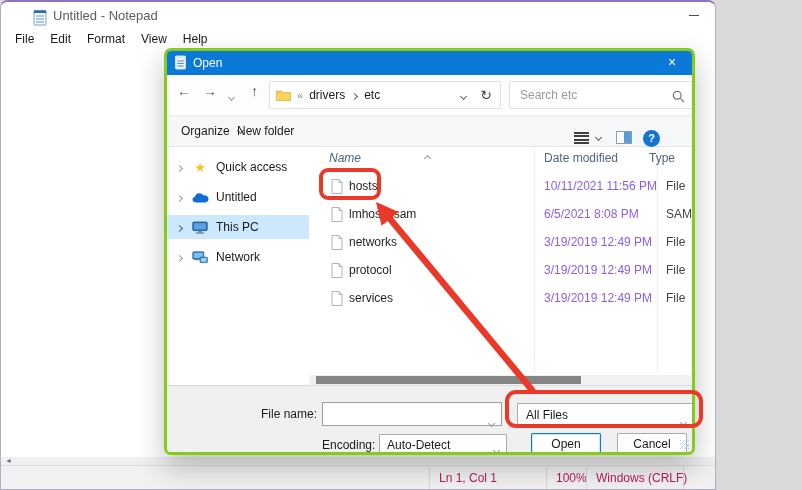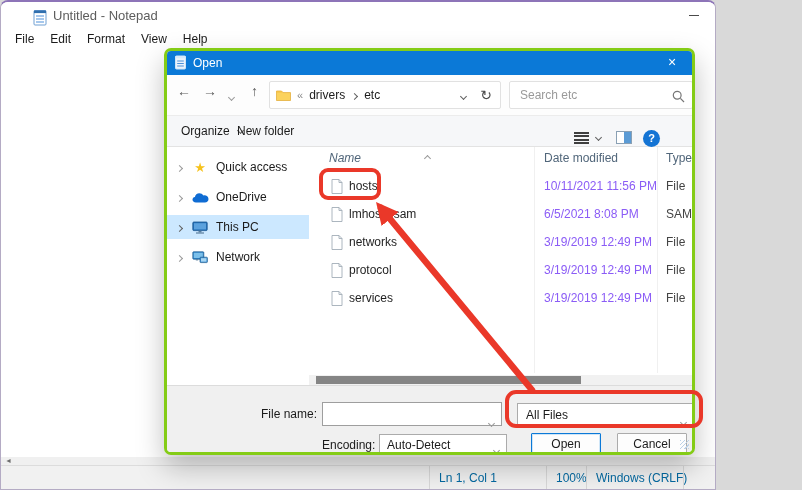--- a/index.html
+++ b/index.html
@@ -15,21 +15,21 @@
   .dash{width:10px;height:0;border-top:1px solid #4a4a4a;}
   .maxbox{width:9px;height:9px;border:1px solid #4a4a4a;border-radius:2px;}
   
   .menubar{position:absolute;left:0;top:28px;width:802px;height:18px;display:flex;align-items:center;padding-left:8px;font-size:12px;color:#1b1b1b;}
   .menu-item{padding:0 6px;margin-right:4px;}
   
   .vscroll{position:absolute;left:785px;top:46px;width:15px;height:409px;background:#f0f0f0;border-left:1px solid #e7e7e7;}
   .vscroll .arr{position:absolute;left:0;width:15px;text-align:center;font-size:7px;color:#6d6d6d;}
   .hscroll{position:absolute;left:0;top:455px;width:785px;height:8px;background:#f0f0f0;}
   .hscroll .arr{position:absolute;top:0;font-size:7px;line-height:8px;color:#6d6d6d;}
-  .statusbar{position:absolute;left:0;top:463px;width:802px;height:26px;background:#f1f1f1;border-top:1px solid #dcdcdc;font-size:12px;color:#0369a1;}
+  .statusbar{position:absolute;left:0;top:463px;width:802px;height:26px;background:#f1f1f1;border-top:1px solid #dcdcdc;font-size:12px;color:#be185d;}
   .sb-cell{position:absolute;top:0;height:25px;line-height:25px;border-left:1px solid #d8d8d8;padding-left:9px;overflow:hidden;}
   .sb-grip{position:absolute;right:2px;bottom:3px;width:9px;height:9px;background:repeating-linear-gradient(135deg,#c3c3c3 0 1px,transparent 1px 3px);}
   
   .dialog{position:absolute;left:163px;top:46px;width:531px;height:407px;background:#fff;border:3px solid #84cc16;border-radius:7px;box-shadow:0 12px 28px rgba(0,0,0,.25);overflow:hidden;}
   .dlg-titlebar{position:absolute;left:0;top:0;right:0;height:24px;background:#0b79d7;color:#fff;}
   .dlg-title{position:absolute;left:26px;top:0;height:24px;line-height:24px;font-size:12px;color:#fff;}
   .dlg-close{position:absolute;right:8px;top:0;height:24px;width:24px;text-align:center;line-height:23px;font-size:14px;color:#fff;}
   .dlg-nav{position:absolute;left:0;top:24px;right:0;height:40px;background:#fdfdfd;}
   .nav-btn{position:absolute;top:8px;font-size:14px;color:#5a5a5a;}
   .crumb-box{position:absolute;left:102px;top:6px;width:232px;height:28px;background:#fff;border:1px solid #e1e1e1;border-radius:2px;display:flex;align-items:center;padding:0 6px;font-size:12px;color:#1b1b1b;}
@@ -219,21 +219,21 @@
             </span>
           <span>Quick access</span>
         </div>
         <div class="side-item" style="top:38px;">
           <span class="expander"><span class="chev right sm lite"></span></span>
           <span class="icn">
             <svg width="17" height="11" viewBox="0 0 17 11">
               <path d="M4 10.5 C1.8 10.5 0.5 9.2 0.5 7.6 C0.5 6.2 1.5 5.2 2.9 5 C3.3 2.9 5 1.2 7.3 1.2 C9 1.2 10.5 2.1 11.3 3.5 C11.6 3.4 12 3.3 12.4 3.3 C14.6 3.3 16.5 4.9 16.5 7 C16.5 9 15 10.5 12.9 10.5 Z" fill="#0f6cd3"></path>
             </svg>
           </span>
-          <span>OneDrive</span>
+          <span>Untitled</span>
         </div>
         <div class="side-item selected" style="top:68px;">
           <span class="expander"><span class="chev right sm"></span></span>
           <span class="icn">
             <svg width="16" height="13" viewBox="0 0 16 13">
               <rect x="0.8" y="1" width="14.4" height="8.6" rx="1" fill="#2470b8" stroke="#1b5791" stroke-width="0.8"></rect>
               <rect x="2" y="2.2" width="12" height="6.2" fill="#5ba1dd"></rect>
               <rect x="6.5" y="9.8" width="3" height="1.6" fill="#5a7f9e"></rect>
               <rect x="4" y="11.4" width="8" height="1.2" fill="#5a7f9e"></rect>
             </svg>
@@ -255,21 +255,21 @@
         </div>
       </div>
 
       <div class="filelist">
         <div class="col-line" style="left:225px;"></div>
         <div class="col-line" style="left:348px;"></div>
         <div class="list-header">
           <span class="hdr" style="left:20px;font-style:italic;">Name</span>
           <span class="sort-ind"><span class="chev up sm lite"></span></span>
           <span class="hdr" style="left:235px;">Date modified</span>
-          <span class="hdr" style="left:357px;text-align:center;">Type</span>
+          <span class="hdr" style="left:340px;text-align:center;">Type</span>
         </div>
         <div>
             <div class="file-row" style="top: 26px;">
     <span class="f-icn">
       <svg width="12" height="15" viewBox="0 0 12 15">
         <path d="M1 0.5 L8 0.5 L11 3.5 L11 14.5 L1 14.5 Z" fill="#ffffff" stroke="#a3aeb8" stroke-width="0.9"></path>
         <path d="M8 0.5 L8 3.5 L11 3.5" fill="none" stroke="#a3aeb8" stroke-width="0.9"></path>
       </svg>
     </span>
     <span class="f-name">hosts</span>

